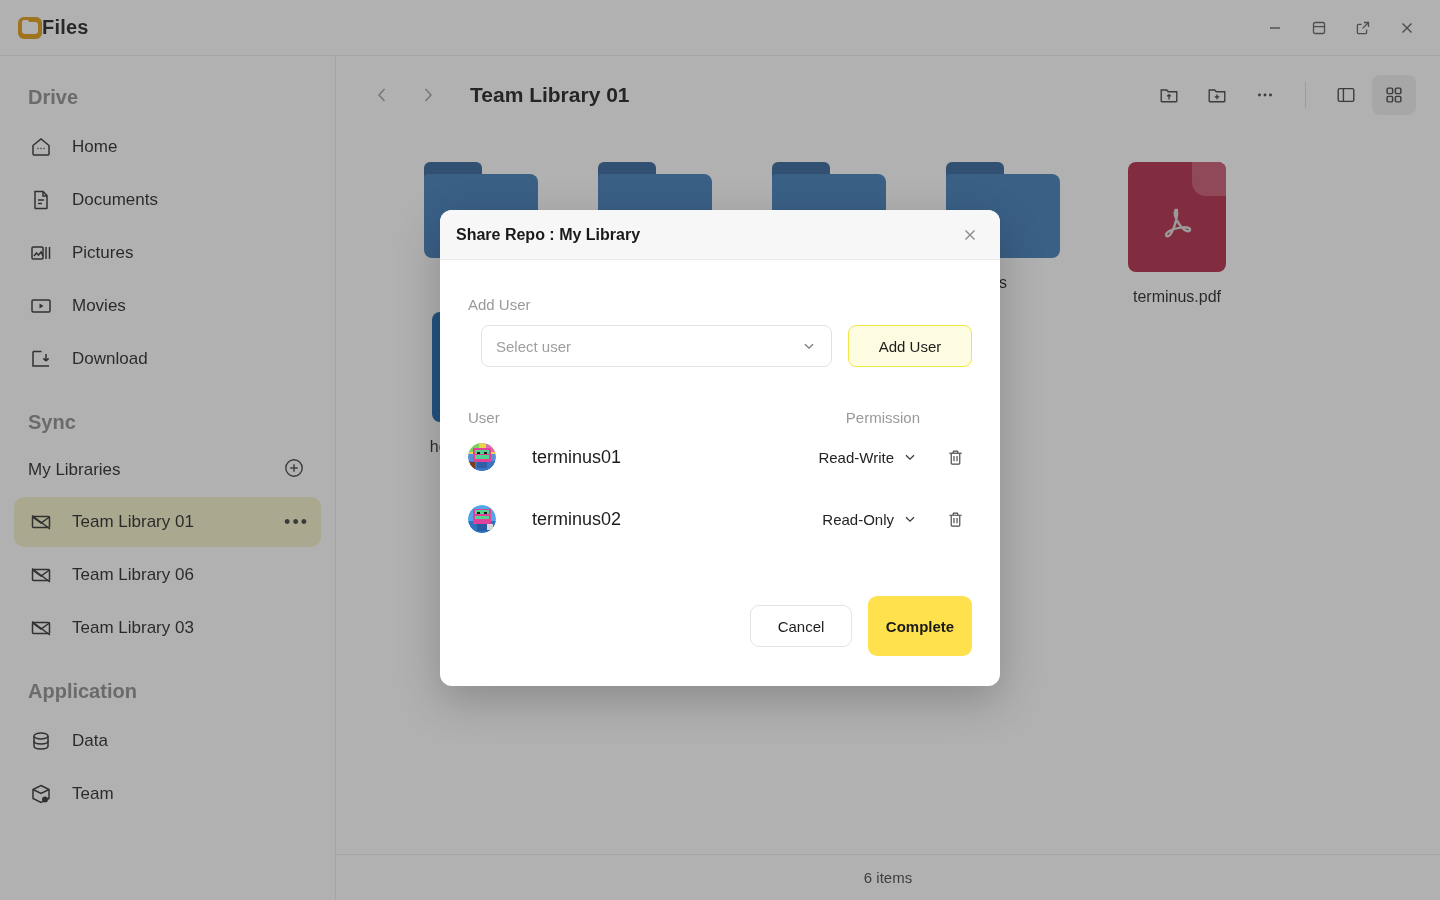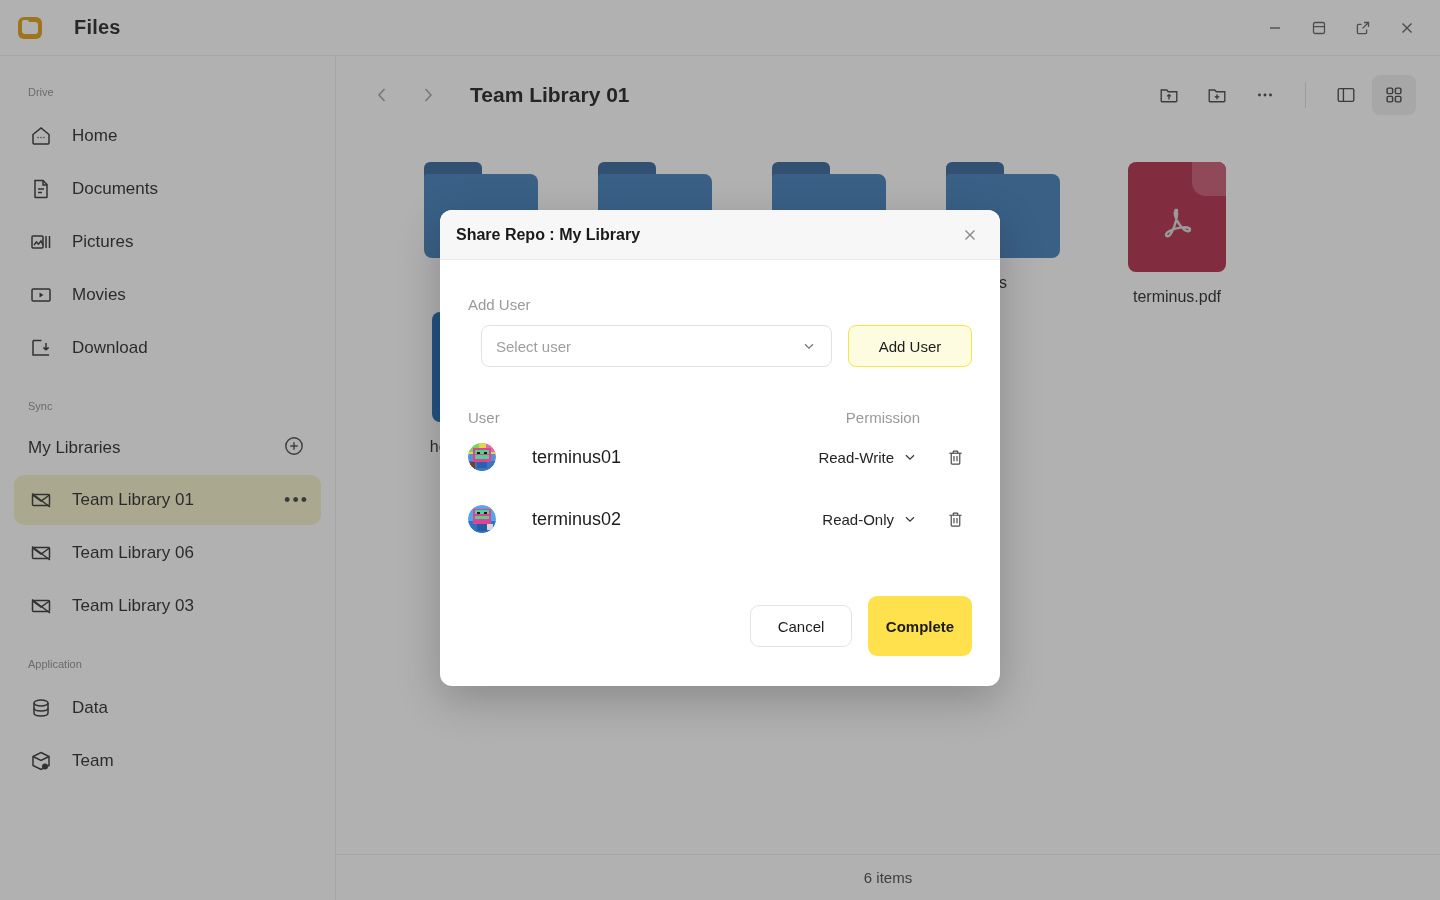--- a/index.html
+++ b/index.html
@@ -16,21 +16,21 @@
   }
 
   
   .titlebar {
     position: absolute; top: 0; left: 0;
     width: 1440px; height: 56px;
     background: #ffffff;
     border-bottom: 1px solid #ececec;
     display: flex; align-items: center;
   }
-  .brand { display: flex; align-items: center; gap: 32px; padding-left: 18px; }
+  .brand { display: flex; align-items: center; gap: 0; padding-left: 18px; }
   .brand-logo {
     width: 24px; height: 22px; border-radius: 6px;
     background: #e29a0c;
     position: relative;
   }
   .brand-logo::after {
     content: ""; position: absolute; left: 4px; top: 5px;
     width: 16px; height: 12px; border-radius: 2px 3px 3px 3px;
     background: #ffffff;
   }
@@ -54,22 +54,23 @@
   
   .sidebar {
     position: absolute; top: 56px; left: 0;
     width: 336px; height: 844px;
     background: #ffffff;
     border-right: 1px solid #ececec;
     padding-top: 18px;
     overflow: hidden;
   }
   .sec-label {
-    font-size: 11px; color: #8a8a8a;
+    font-size: 20px; color: #8a8a8a;
     padding: 12px 0 10px 28px;
+    font-weight: bold;
   }
   .nav-item {
     display: flex; align-items: center; gap: 18px;
     height: 50px; margin: 3px 14px; padding-left: 14px;
     border-radius: 10px; color: #1e1e1e; font-size: 17px;
   }
   .nav-item .ic { width: 26px; height: 26px; display: flex; align-items: center; justify-content: center; color: #2b2b2b; flex: 0 0 26px; }
   .nav-item.active { background: #f5f0c8; }
   .nav-label { flex: 1 1 auto; }
   .nav-more { color: #3a3a3a; font-size: 18px; letter-spacing: 2px; padding-right: 12px; line-height: 10px; }

